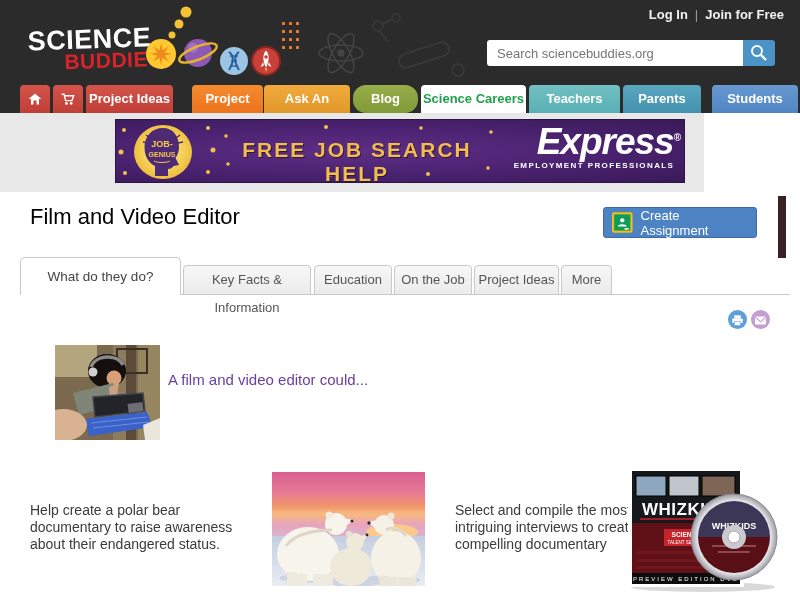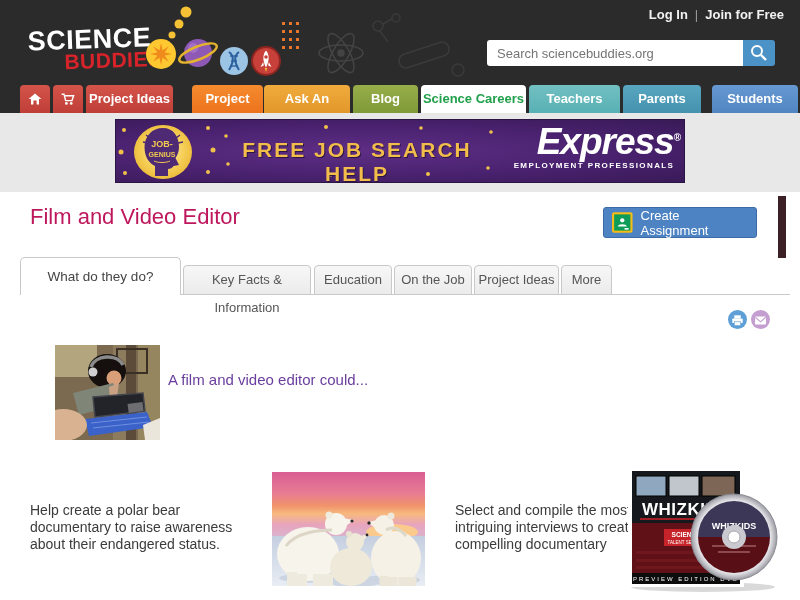--- a/index.html
+++ b/index.html
@@ -24,40 +24,40 @@
   .search-btn{position:absolute;left:256px;top:0;width:32px;height:26px;background:#4b93c7;border:none;
       border-radius:0 3px 3px 0;cursor:pointer;padding:3px 6px;}
 
   
   .nav{position:absolute;left:0;top:85px;width:800px;height:28px;background:#2b2b2b;}
   .navbtn{position:absolute;top:0;height:28px;border-radius:4px 4px 0 0;color:#fff;font-weight:bold;
       font-size:13px;text-align:center;line-height:28px;cursor:pointer;}
   .nb-red{background:linear-gradient(#d4544a,#bf3e37);}
   .nb-orange{background:linear-gradient(#f68b2e,#ec731c);}
   .nb-amber{background:linear-gradient(#f0ab3c,#e2972a);}
-  .nb-green{background:linear-gradient(#97ad4a,#7f9a38);}
+  .nb-green{background:linear-gradient(#97ad4a,#7f9a38);border-radius:13px;}
   .nb-teal{background:linear-gradient(#72c0c2,#58b0b4);}
   .nb-bteal{background:linear-gradient(#58a6c0,#4492ae);}
   .nb-blue{background:linear-gradient(#6699d1,#5185c2);margin-left:8px;}
   .nb-active{background:#fff;color:#21a04b;}
 
   
-  .ad-band{position:absolute;left:0;top:113px;width:800px;height:79px;background:#e8e8e8;}
+  .ad-band{position:absolute;left:0;top:113px;width:704px;height:79px;background:#e8e8e8;}
   .banner{position:absolute;left:115px;top:6px;width:570px;height:64px;cursor:pointer;
       background:radial-gradient(ellipse at 42% 50%, #5e2e85 0%, #4a2270 55%, #391a57 100%);
       border:1px solid #2c1544;}
   .banner-headline{position:absolute;left:96px;top:18px;width:290px;text-align:center;
       font-size:21px;font-weight:bold;letter-spacing:2px;color:#f3bd4b;text-shadow:1px 1px 0 #2c1544;}
   .express{position:absolute;left:392px;top:2px;width:172px;text-align:center;color:#fff;}
   .express .brand{font-size:37px;font-weight:bold;font-style:italic;letter-spacing:-1px;line-height:1.1;text-align:right;}
   .express .breg{font-size:10px;vertical-align:super;font-style:normal;}
   .express .bsub{font-size:8px;font-weight:bold;letter-spacing:1.4px;margin-top:-2px;}
 
   
-  .page-title{position:absolute;left:30px;top:204px;font-size:22px;color:#be185d;}
+  .page-title{position:absolute;left:30px;top:204px;font-size:22px;color:#000000;}
   .ca-btn{position:absolute;left:603px;top:207px;width:154px;height:31px;background:#4d83c3;
       border:1px solid #3c6aa6;border-radius:3px;cursor:pointer;display:flex;align-items:center;
       padding:0 8px;gap:8px;}
   .ca-btn span{color:#fff;font-size:13px;}
   .side-tab{position:absolute;left:778px;top:196px;width:8px;height:62px;background:#3b2025;cursor:pointer;}
 
   
   .tab-underline{position:absolute;left:180px;top:294px;width:610px;height:1px;background:#c9c9c9;}
   .tab{position:absolute;top:265px;height:30px;background:linear-gradient(#f7f7f7,#ebebeb);
       border:1px solid #c9c9c9;border-radius:4px 4px 0 0;font-size:13px;color:#555;

